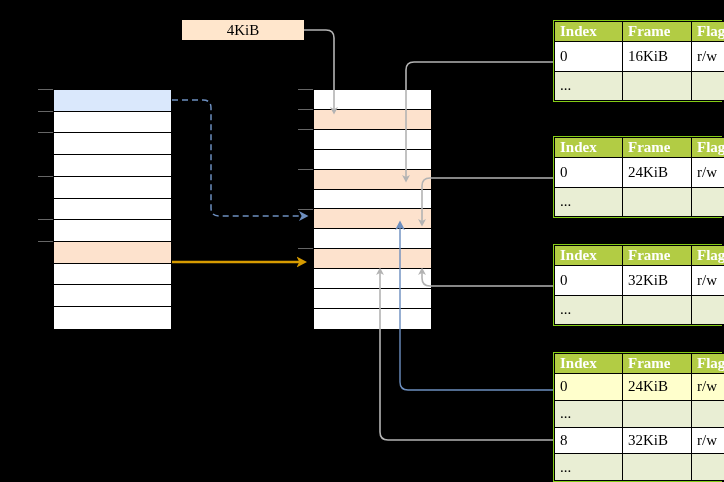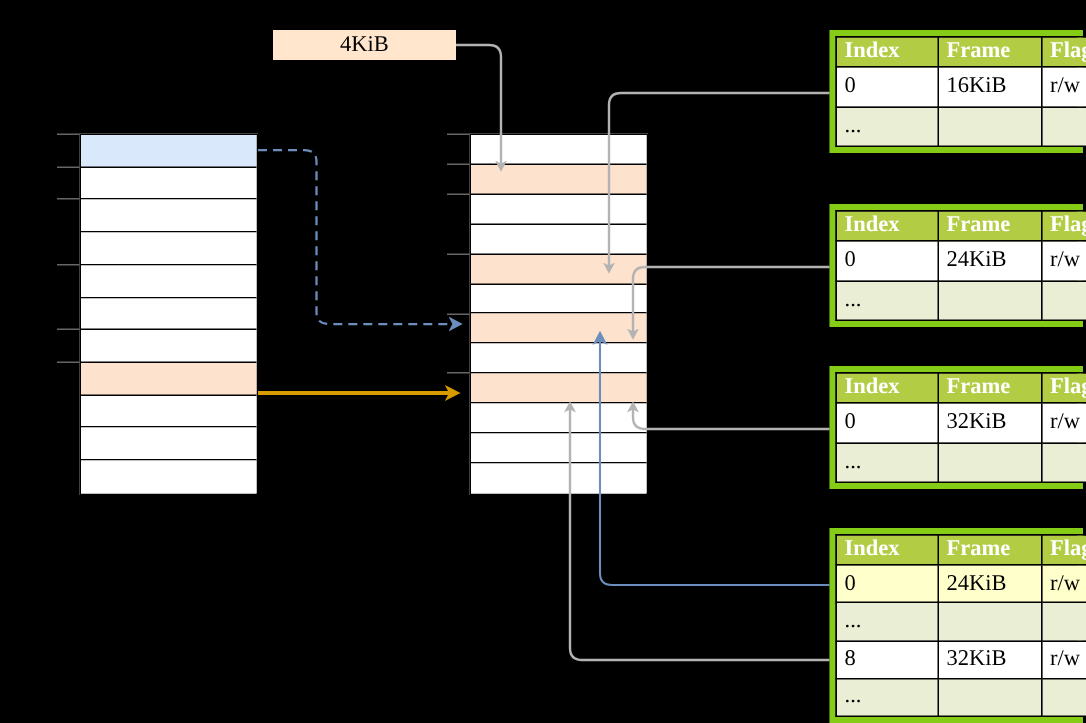--- a/index.html
+++ b/index.html
@@ -16,22 +16,22 @@
 
   
   .tick{position:absolute;height:1px;background:#666;}
 
   
   .labelbox{position:absolute;box-sizing:border-box;background:#ffe6cc;
             display:flex;align-items:center;justify-content:center;
             color:#000;font-size:15px;line-height:1;}
 
   
-  .ptable{position:absolute;border:4px solid #84cc16;box-sizing:border-box;
-          border-collapse:collapse;background:#0f172a;}
+  .ptable{position:absolute;border:1px solid #84cc16;box-sizing:border-box;
+          border-collapse:collapse;background:#86efac;}
   .ptable table{border-collapse:collapse;width:100%;height:100%;table-layout:fixed;}
   .ptable th{background:#b2cc44;color:#fff;font-weight:bold;font-size:15px;
              text-align:left;padding:1px 5px;border:1px solid #000;
              font-family:"Liberation Serif",serif;}
   .ptable td{font-size:15px;color:#000;text-align:left;padding:1px 5px;
              border:1px solid #000;background:#fff;
              font-family:"Liberation Serif",serif;}
   .ptable tr.alt td{background:#e9eed4;}
   .ptable td.hl{background:#ffffcc;}
   .colA{width:57px;} .colB{width:58px;margin-left:32px;} .colC{width:54px;}

